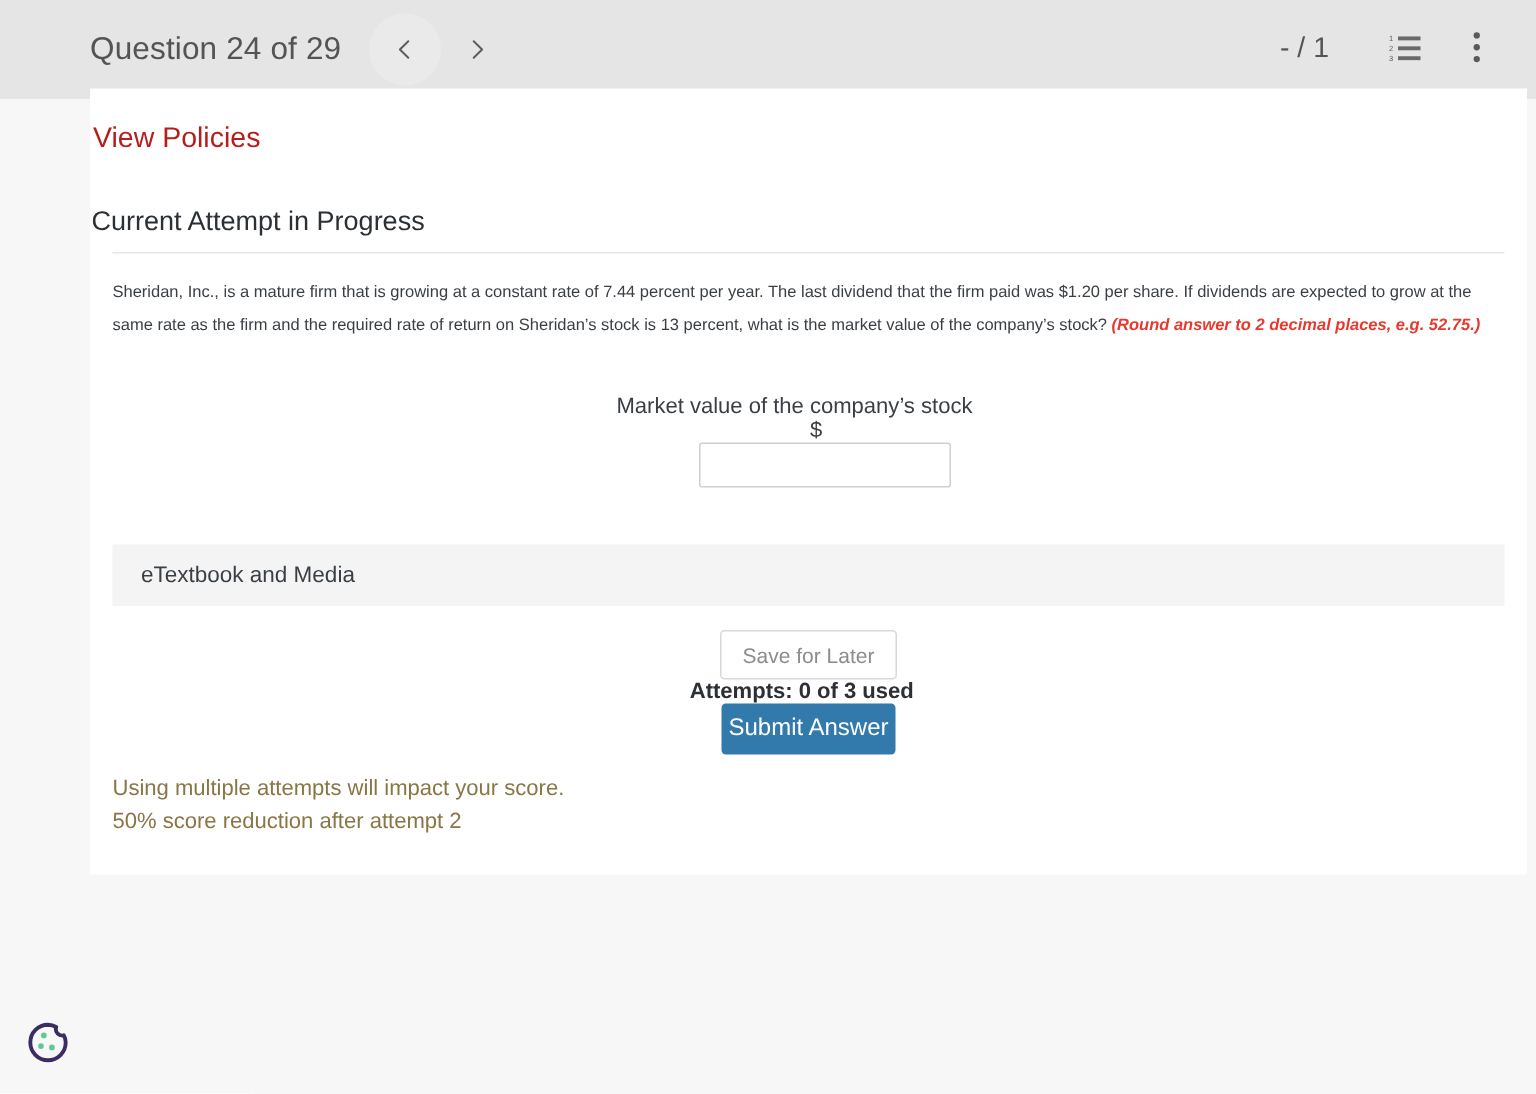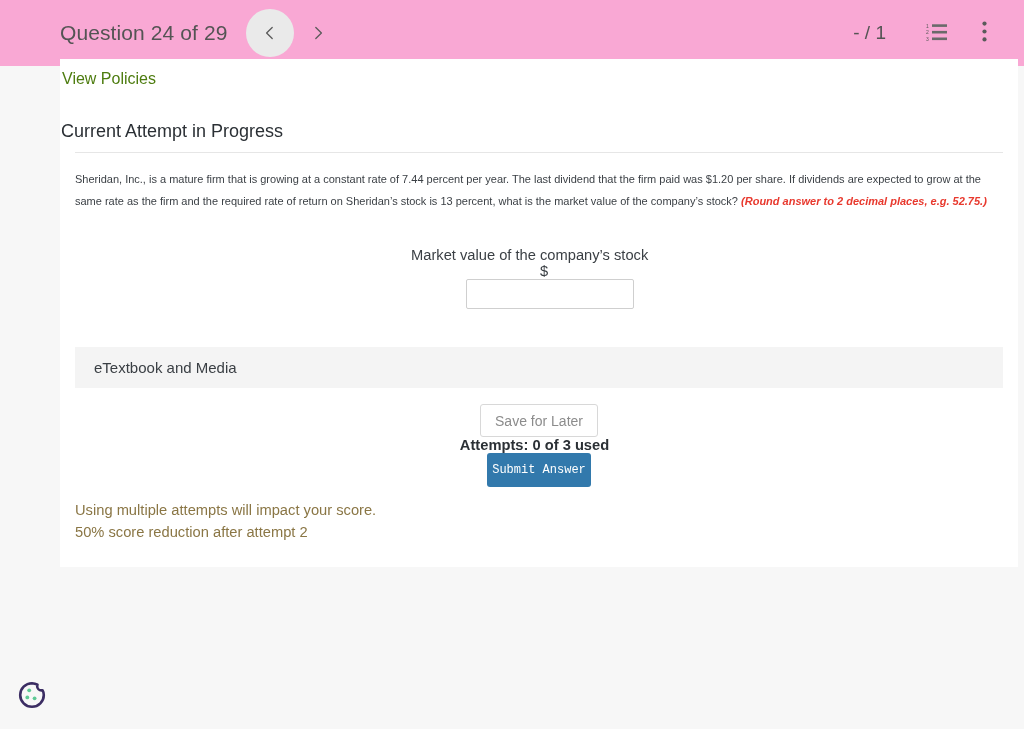--- a/index.html
+++ b/index.html
@@ -12,21 +12,21 @@
     background: #f7f7f7;
     font-family: "Liberation Sans", sans-serif;
     color: #333333;
     overflow: hidden;
     position: relative;
   }
 
   
   .topbar {
     height: 66px;
-    background: #f9a8d4;
+    background: #e5e5e5;
     display: flex;
     align-items: center;
     padding: 0 28px 0 60px;
     box-sizing: border-box;
   }
   .question-title {
     font-size: 21px;
     color: #545454;
     letter-spacing: .1px;
     white-space: nowrap;
@@ -79,23 +79,23 @@
     position: absolute;
     left: 60px;
     top: 59px;
     width: 958px;
     background: #ffffff;
     padding-bottom: 24px;
   }
 
   .view-policies {
     display: inline-block;
-    margin: 11px 0 0 1px;
-    font-size: 16px;
-    color: #4d7c0f;
+    margin: 23px 0 0 1px;
+    font-size: 19px;
+    color: #b91c1c;
     text-decoration: none;
     cursor: pointer;
     padding-left: 0;
   }
   .policies-row { padding-left: 1px; }
 
   .attempt-heading {
     font-size: 18px;
     font-weight: normal;
     color: #2b3035;
@@ -194,22 +194,22 @@
     margin-right: 9px;
     white-space: nowrap;
   }
   .submit-btn {
     height: 34px;
     padding: 0 5px;
     background: #3279ac;
     border: none;
     border-radius: 3px;
     color: #ffffff;
-    font-size: 12px;
-    font-family: Liberation Mono, monospace;
+    font-size: 16px;
+    font-family: Liberation Sans, sans-serif;
     cursor: pointer;
     white-space: nowrap;
   }
 
   
   .warnings {
     margin: 12px 0 0 15px;
   }
   .warn-line {
     font-size: 14.7px;

